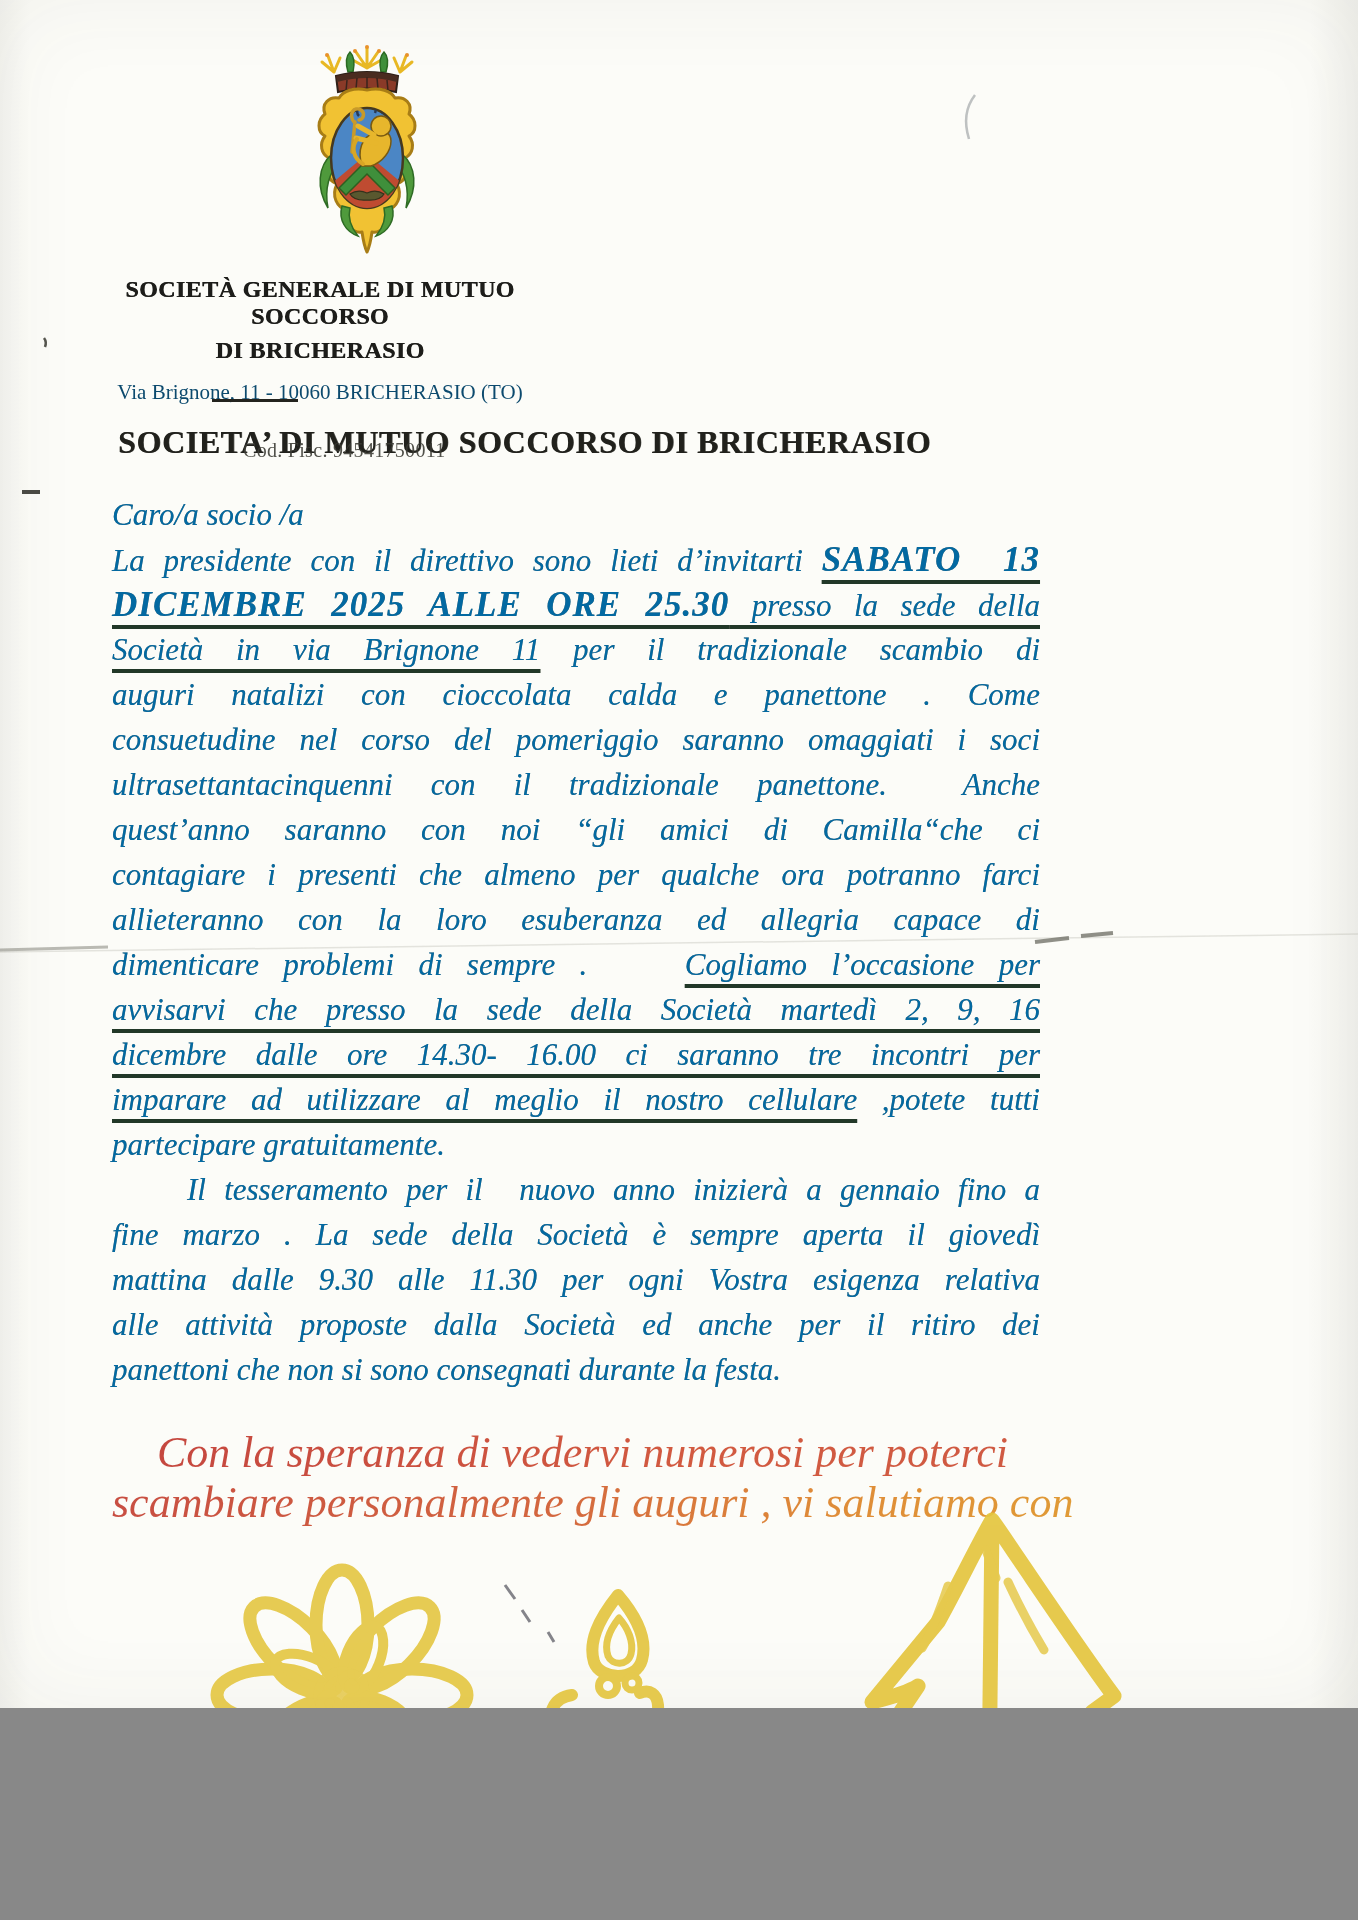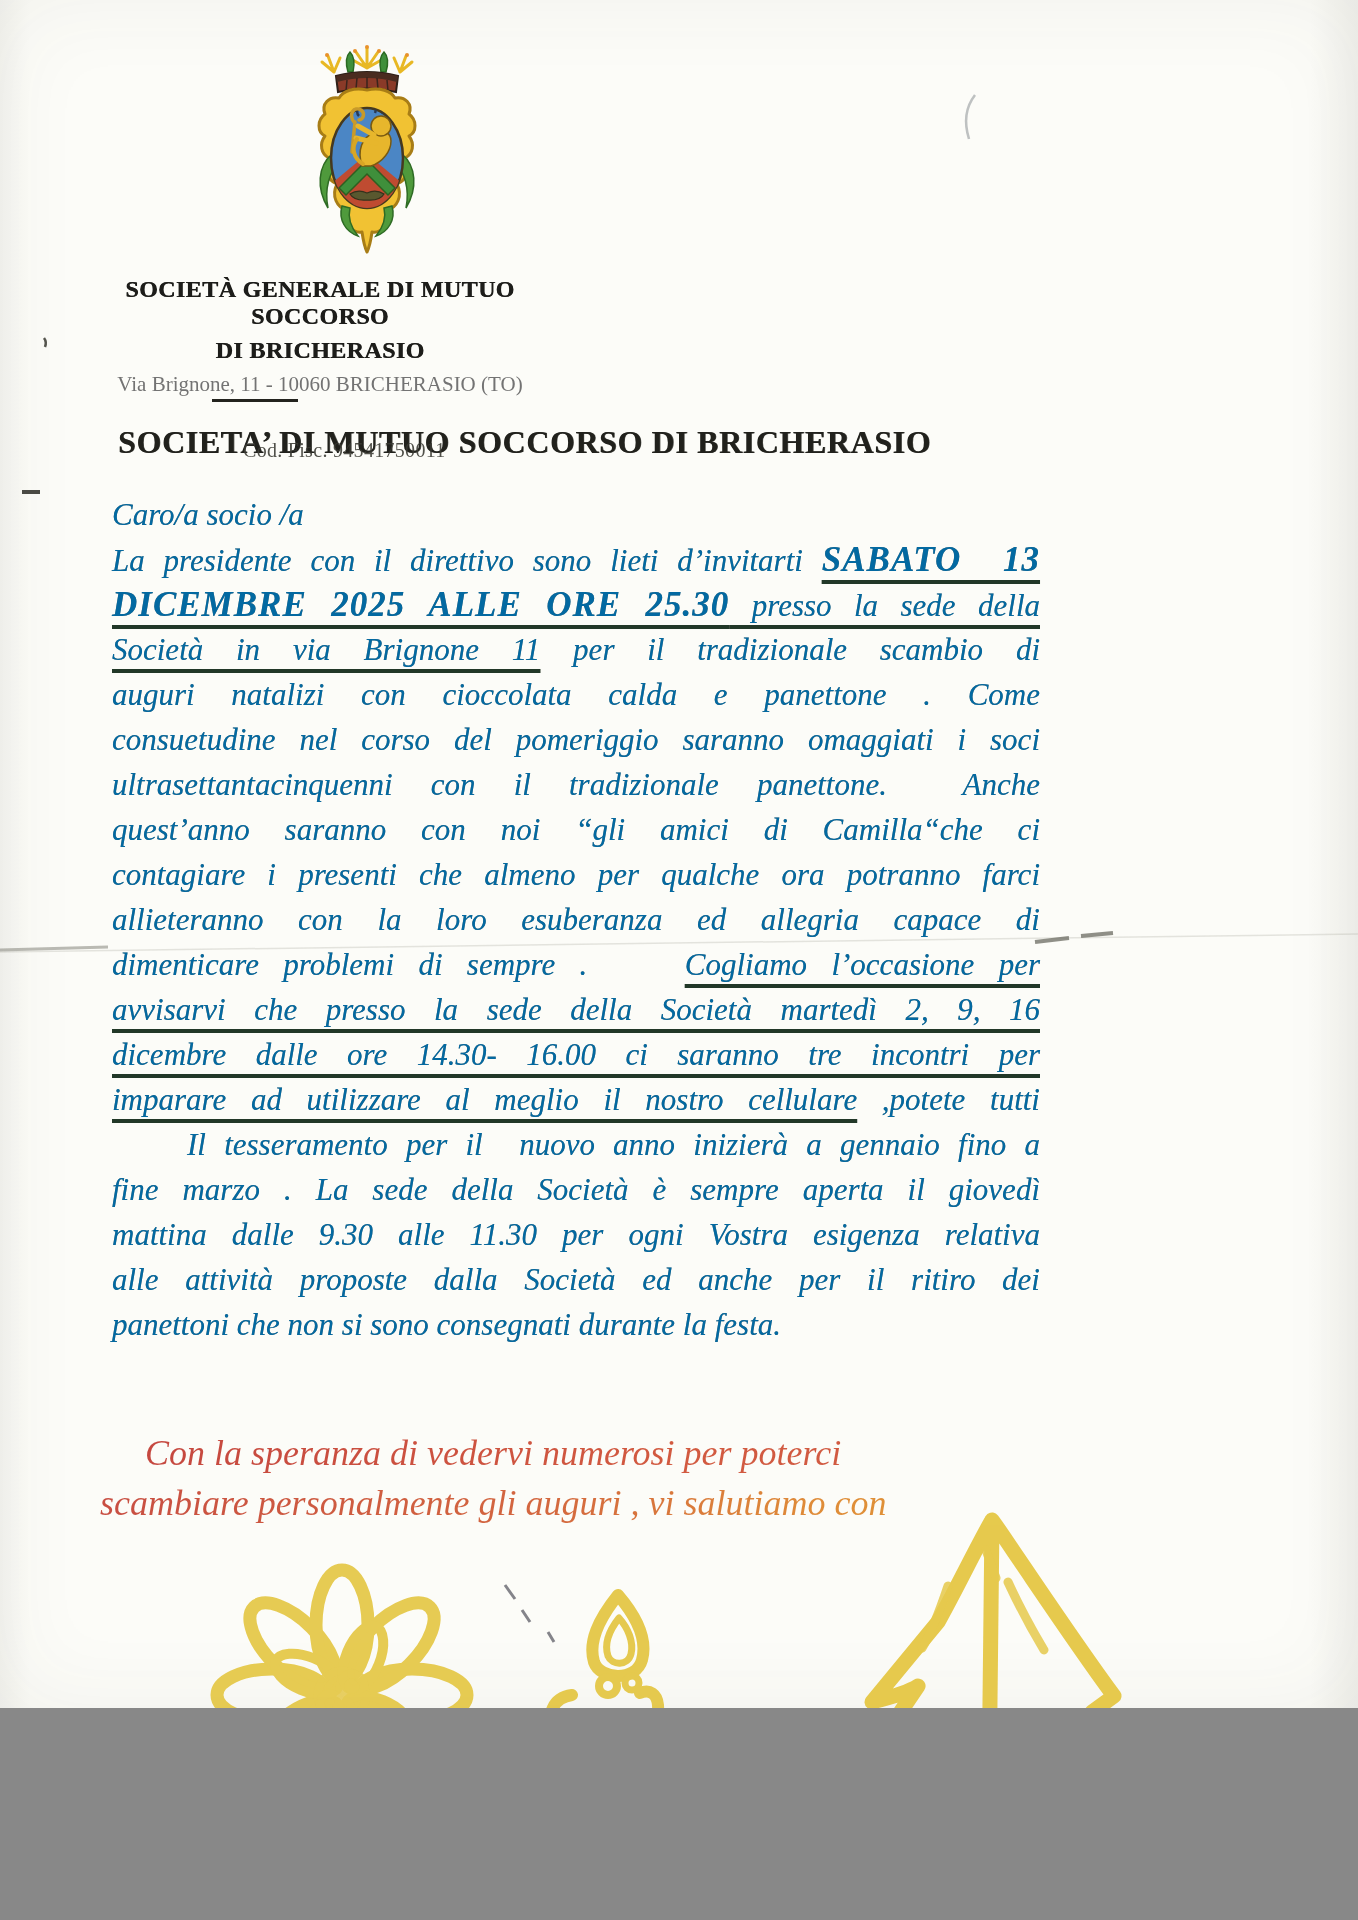--- a/index.html
+++ b/index.html
@@ -13,43 +13,43 @@
   }
   .edge-shade{position:absolute;top:0;right:0;width:48px;height:100%;
     background:linear-gradient(90deg,rgba(0,0,0,0),rgba(90,90,80,.07));}
   .edge-shade-left{position:absolute;top:0;left:0;width:30px;height:100%;
     background:linear-gradient(270deg,rgba(0,0,0,0),rgba(90,90,80,.05));}
 
   
   .letterhead{position:absolute;left:55px;top:276px;width:530px;text-align:center;color:#1d1d1a;}
   .org1{font-size:24px;font-weight:bold;letter-spacing:.4px;text-shadow:.5px 0 0 currentColor;}
   .org2{font-size:24px;font-weight:bold;margin-top:7px;letter-spacing:.4px;text-shadow:.5px 0 0 currentColor;}
-  .addr{font-size:21px;margin-top:8px;color:#737373;}
+  .addr{font-size:21px;margin-top:16px;color:#0c4a6e;}
   .lh-divider{position:absolute;left:212px;top:399px;width:86px;height:3px;background:#23231e;}
 
   
   .doc-title{position:absolute;left:118px;top:424px;width:1180px;
     font-size:32px;font-weight:bold;color:#21211c;letter-spacing:.6px;white-space:nowrap;
     text-shadow:.6px 0 0 rgba(33,33,28,.75);}
   .fiscal{position:absolute;left:243px;top:439px;font-size:20px;color:#3a3a33;
     letter-spacing:.3px;opacity:.88;white-space:nowrap;}
 
   
   .body-text{position:absolute;left:112px;top:492px;width:928px;
     font-style:italic;font-size:31px;color:#0369a1;
     text-shadow:0 0 .6px rgba(40,40,30,.55);}
   .bline{height:45px;line-height:45px;white-space:nowrap;text-align:left;}
   .bline.j{text-align:justify;text-align-last:justify;}
   .seg-u,.seg-U{text-decoration:underline;text-decoration-thickness:3.5px;
     text-underline-offset:9px;text-decoration-color:#223828;}
   .seg-U{font-size:35px;font-weight:bold;letter-spacing:1px;}
 
   
-  .closing{position:absolute;left:100px;top:1428px;width:960px;
-    font-style:italic;font-size:36px;}
+  .closing{position:absolute;left:112px;top:1428px;width:960px;
+    font-style:italic;font-size:44px;}
   .cline{height:50px;line-height:50px;white-space:nowrap;
     -webkit-background-clip:text;background-clip:text;color:transparent;}
   .c1{background-image:linear-gradient(90deg,#c4463f,#d25a40 60%,#cf5a43);}
   .c2{background-image:linear-gradient(90deg,#c84e42,#d3663f 45%,#df8c38 75%,#e09a36);}
   .c3{background-image:linear-gradient(90deg,#dc9c35,#dfae36 40%,#e2ba38 70%,#dfa93a);}
   .cline.c1{padding-left:45px;}
 
   svg{position:absolute;}
   .doodles{filter:blur(.35px);}
 </style>
@@ -140,20 +140,21 @@
       <div class="bline j"><span class="seg-p">auguri natalizi con cioccolata calda e panettone . Come</span></div>
       <div class="bline j"><span class="seg-p">consuetudine nel corso del pomeriggio saranno omaggiati i soci</span></div>
       <div class="bline j"><span class="seg-p">ultrasettantacinquenni con il tradizionale panettone.&nbsp; Anche</span></div>
       <div class="bline j"><span class="seg-p">quest’anno saranno con noi “gli amici di Camilla“che ci</span></div>
       <div class="bline j"><span class="seg-p">contagiare i presenti che almeno per qualche ora potranno farci</span></div>
       <div class="bline j"><span class="seg-p">allieteranno con la loro esuberanza ed allegria capace di</span></div>
       <div class="bline j"><span class="seg-p">dimenticare problemi di sempre .&nbsp;&nbsp;&nbsp; </span><span class="seg-u">Cogliamo l’occasione per</span></div>
       <div class="bline j"><span class="seg-u">avvisarvi che presso la sede della Società martedì 2, 9, 16</span></div>
       <div class="bline j"><span class="seg-u">dicembre dalle ore 14.30- 16.00 ci saranno tre incontri per</span></div>
       <div class="bline j"><span class="seg-u">imparare ad utilizzare al meglio il nostro cellulare</span><span class="seg-p"> ,potete tutti</span></div>
+      <div class="bline"><span class="seg-p">partecipare gratuitamente.</span></div>
       <div class="bline j" style="text-indent: 75px;"><span class="seg-p">Il tesseramento per il&nbsp; nuovo anno inizierà a gennaio fino a</span></div>
       <div class="bline j"><span class="seg-p">fine marzo . La sede della Società è sempre aperta il giovedì</span></div>
       <div class="bline j"><span class="seg-p">mattina dalle 9.30 alle 11.30 per ogni Vostra esigenza relativa</span></div>
       <div class="bline j"><span class="seg-p">alle attività proposte dalla Società ed anche per il ritiro dei</span></div>
       <div class="bline"><span class="seg-p">panettoni che non si sono consegnati durante la festa.</span></div>
     </div>
 
   <div class="closing" id="closing">
       <div class="cline c1">Con la speranza di vedervi numerosi per poterci</div>
       <div class="cline c2">scambiare personalmente gli auguri , vi salutiamo con</div>

